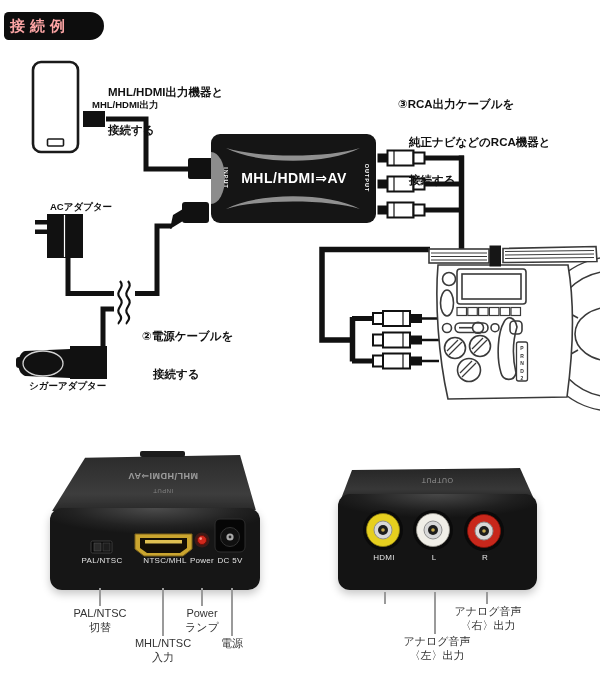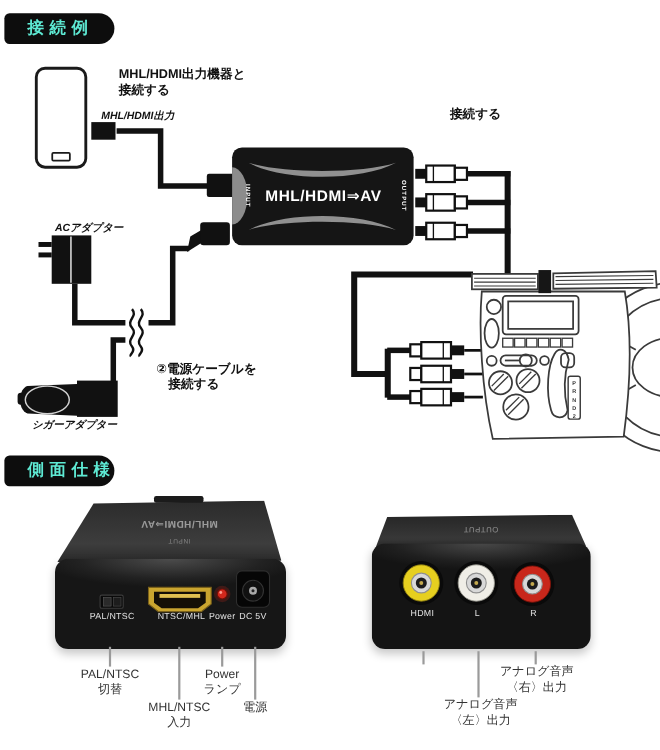--- a/index.html
+++ b/index.html
@@ -1,24 +1,24 @@
 <!DOCTYPE html>
 <html><head>
 <meta charset="utf-8">
 <style>
   html,body{margin:0;padding:0;background:#fff;}
   #app{position:relative;width:600px;height:682px;overflow:hidden;background:#fff;
        font-family:"Liberation Sans","DejaVu Sans",sans-serif;}
   .abs{position:absolute;}
-  .section-header{position:absolute;left:4px;width:100px;height:28px;background:#0d0d0d;color:#5eead4;
+  .section-header{position:absolute;left:4px;width:100px;height:28px;background:#0d0d0d;color:#fca5a5;
        border-radius:5px 15px 15px 5px;font-weight:bold;font-size:15px;letter-spacing:5px;
-       line-height:28px;padding-left:21px;box-sizing:border-box;white-space:nowrap;}
+       line-height:28px;padding-left:6px;box-sizing:border-box;white-space:nowrap;}
   .note{position:absolute;font-size:11.5px;font-weight:bold;color:#111;line-height:14px;white-space:nowrap;}
-  .note .ind{padding-left:11px;}
-  .small-label{position:absolute;font-size:9.5px;font-weight:bold;color:#111;white-space:nowrap;font-style:italic;}
+  .note .ind{padding-left:11px;margin-top:24px;}
+  .small-label{position:absolute;font-size:9.5px;font-weight:bold;color:#111;white-space:nowrap;}
   .callout{position:absolute;font-size:11px;color:#333;text-align:center;line-height:13.5px;
        white-space:nowrap;transform:translateX(-50%);}
   .cline{position:absolute;width:1.5px;background:#9a9a9a;}
   .plabel{position:absolute;font-size:8px;color:#e3e3e3;transform:translateX(-50%);
        white-space:nowrap;letter-spacing:.3px;}
   .toptext{position:absolute;transform:translateX(-50%) rotate(180deg);color:rgba(255,255,255,.5);
        filter:blur(.5px);white-space:nowrap;letter-spacing:.5px;}
   .deviceTopL{position:absolute;left:50px;top:455px;width:210px;height:56px;
        background:linear-gradient(180deg,#2b2b2b,#3d3d3d 70%,#2a2a2a);
        clip-path:polygon(16.7% 5%,90.5% 0,98% 98%,1% 100%);}
@@ -199,28 +199,29 @@
         <rect x="489.5" y="245.5" width="11.5" height="21" fill="#161616" stroke="none"></rect>
         <polygon points="503,248.5 596,246.5 597,261.5 503,262.5" fill="#fff"></polygon>
         <line x1="505" y1="251.5" x2="594" y2="250.5" stroke-width="1"></line>
         <line x1="505" y1="255" x2="594" y2="254" stroke-width="1"></line>
         <line x1="505" y1="258.5" x2="594" y2="257.5" stroke-width="1"></line>
       </g>
     </g>
   </svg>
 
   <div class="section-header" style="top:12px">接続例</div>
-  <div class="section-header" style="top:414px">側面仕様</div>
 
   <div class="note" style="left:97px;top:61px">
     <div class="ind">MHL/HDMI出力機器と</div>
     <div class="ind">接続する</div>
   </div>
   <div class="small-label" style="left:92px;top:99px">MHL/HDMI出力</div>
   <div class="note" style="left:398px;top:97px">
+    <div>③RCA出力ケーブルを</div>
+    <div class="ind">純正ナビなどのRCA機器と</div>
     <div class="ind">接続する</div>
   </div>
   <div class="small-label" style="left:50px;top:201px">ACアダプター</div>
   <div class="note" style="left:142px;top:329px">
     <div>②電源ケーブルを</div>
     <div class="ind">接続する</div>
   </div>
   <div class="small-label" style="left:29px;top:380px">シガーアダプター</div>
 
   <div class="deviceTopL"></div>

